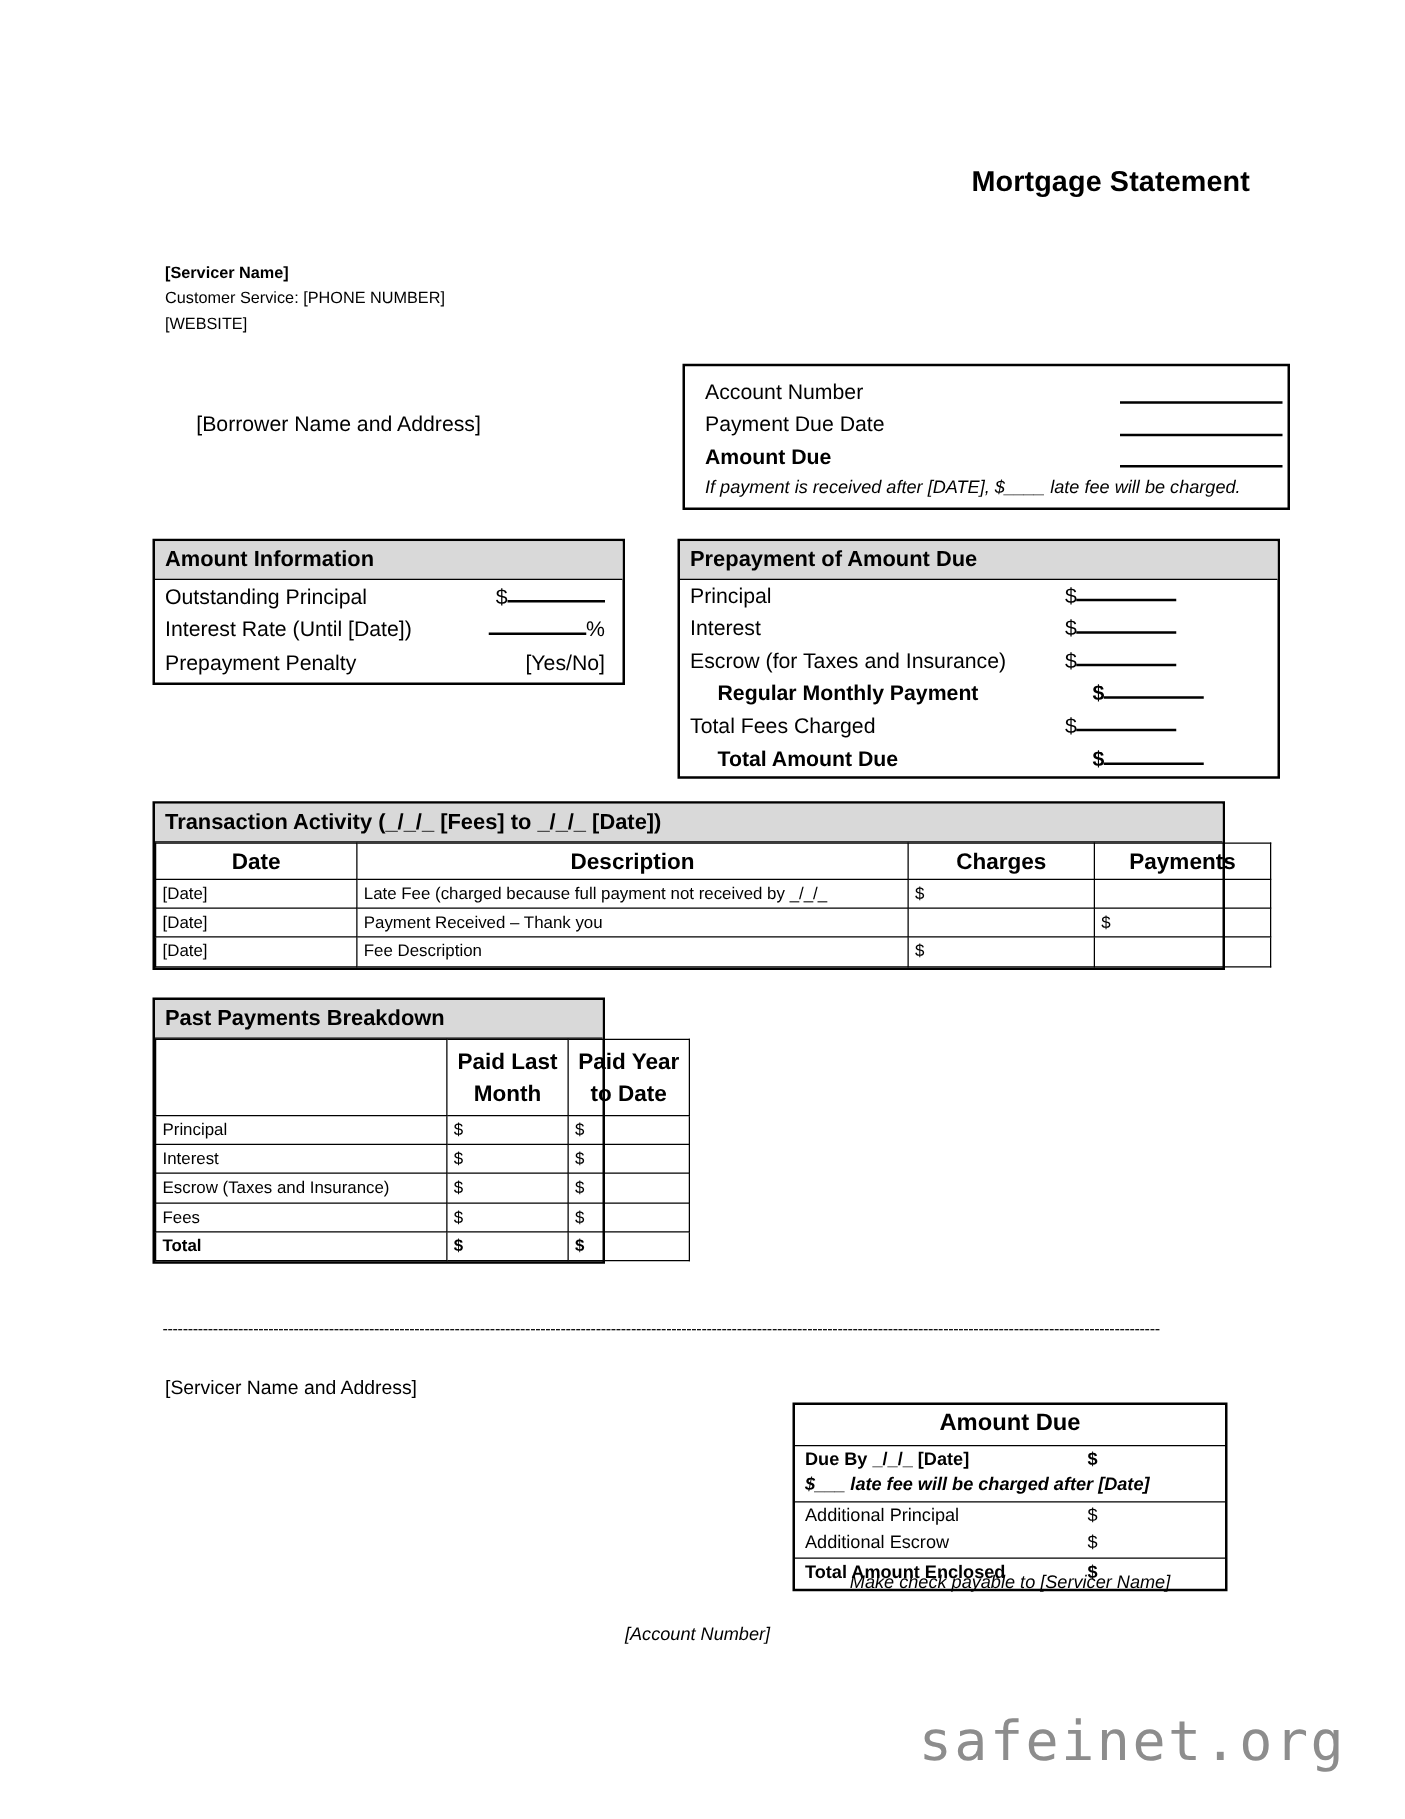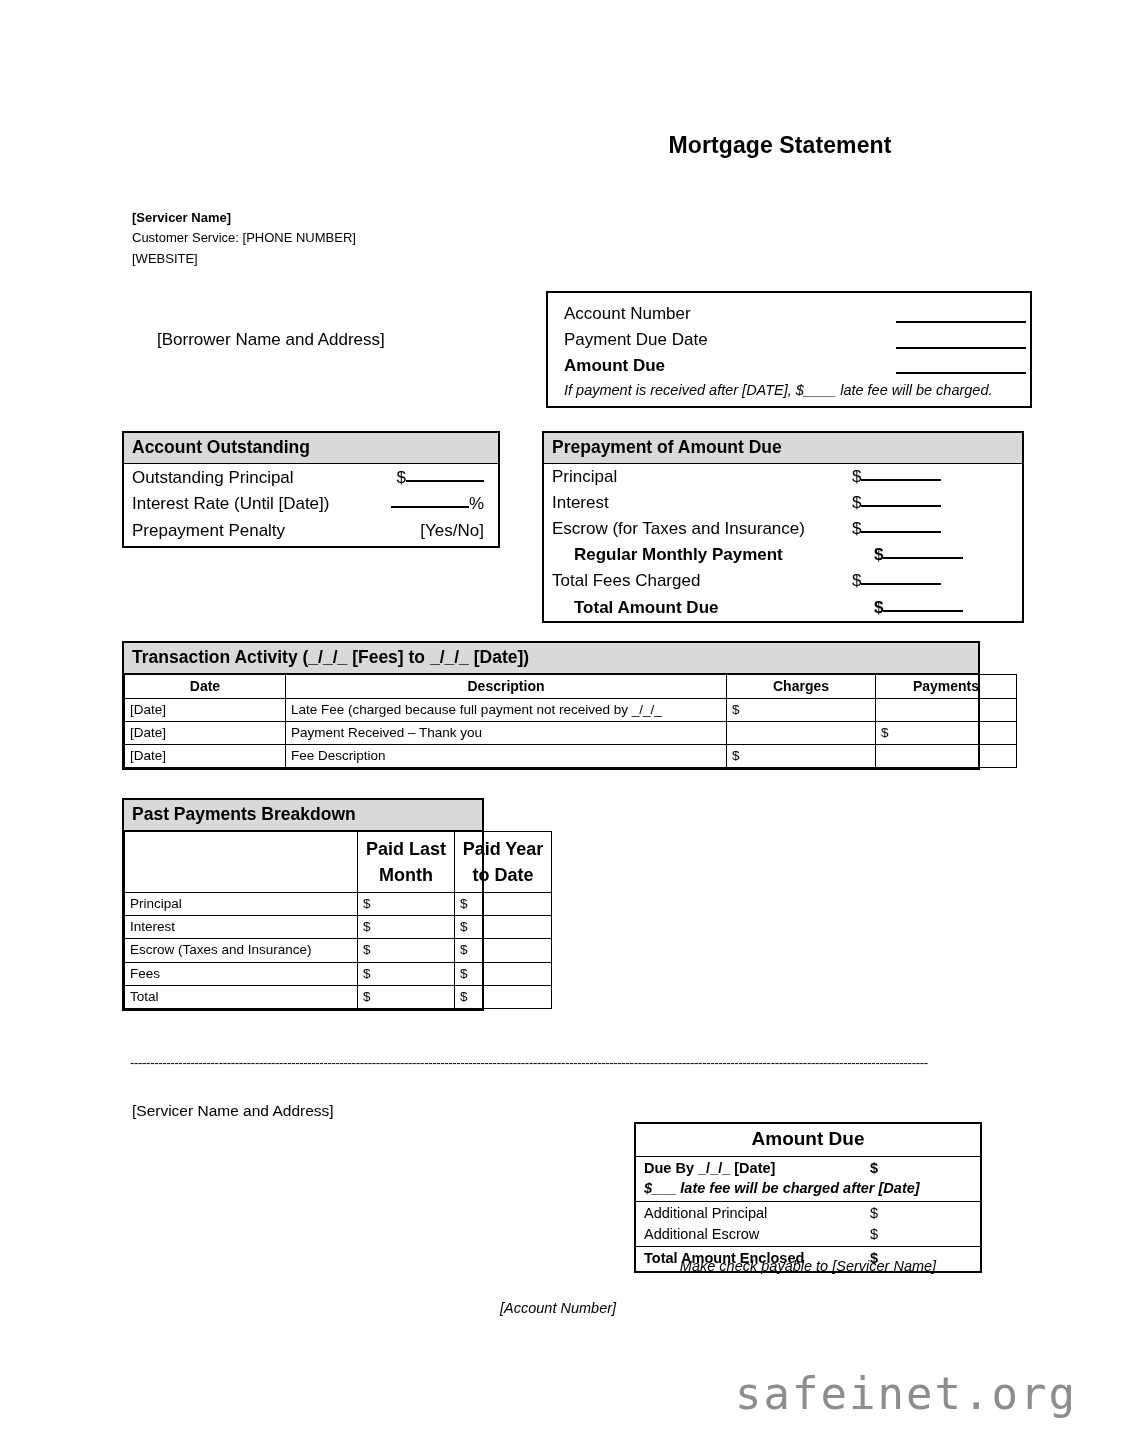--- a/index.html
+++ b/index.html
@@ -18,21 +18,21 @@
     background: #ffffff;
     overflow: hidden;
   }
 
   
   .title-block {
     position: absolute;
     left: 560px;
     top: 132px;
     width: 440px;
-    text-align: center;
+    text-align: right;
   }
   .doc-title {
     font-size: 23px;
     font-weight: bold;
     letter-spacing: 0.1px;
     line-height: 1.2;
   }
   .stmt-date {
     font-size: 17px;
     margin-top: 9px;
@@ -180,21 +180,21 @@
     border: 1px solid #000;
     font-size: 13.5px;
     padding: 2px 5px;
     line-height: 1.35;
     overflow: hidden;
     white-space: nowrap;
   }
   .trans th {
     text-align: center;
     font-weight: bold;
-    font-size: 14px;
+    font-size: 18px;
   }
   .trans td { text-align: left; }
   .col-date { width: 150px; }
   .col-desc { width: 430px; }
   .col-charges { width: 138px; }
   .col-pay { width: 130px; }
 
   
   .past {
     position: absolute;
@@ -218,21 +218,21 @@
   .past th.colhead {
     text-align: center;
     font-weight: bold;
     font-size: 18px;
     line-height: 1.45;
     vertical-align: middle;
     padding: 4px 2px;
   }
   .past .pc-label { width: 222px; }
   .past .pc-num { width: 92px; }
-  .past td.total { font-weight: normal; }
+  .past td.total { font-weight: bold; }
 
   
   .sep {
     position: absolute;
     left: 130px;
     top: 1056px;
     width: 862px;
     font-size: 13px;
     color: #000;
     letter-spacing: -0.3px;
@@ -343,21 +343,21 @@
       <span class="blank"></span>
     </div>
     <div class="acct-row bold">
       <span class="lbl">Amount Due</span>
       <span class="blank"></span>
     </div>
     <div class="late-note">If payment is received after [DATE], $____ late fee will be charged.</div>
   </div>
 
   <div class="acct-info">
-    <div class="sec-head">Account Outstanding</div>
+    <div class="sec-head">Amount Information</div>
     <div class="body">
       <div class="ai-row">
         <span>Outstanding Principal</span>
         <span class="val"><span>$</span><span class="us"></span></span>
       </div>
       <div class="ai-row">
         <span>Interest Rate (Until [Date])</span>
         <span class="val"><span class="us"></span><span>%</span></span>
       </div>
       <div class="ai-row">

